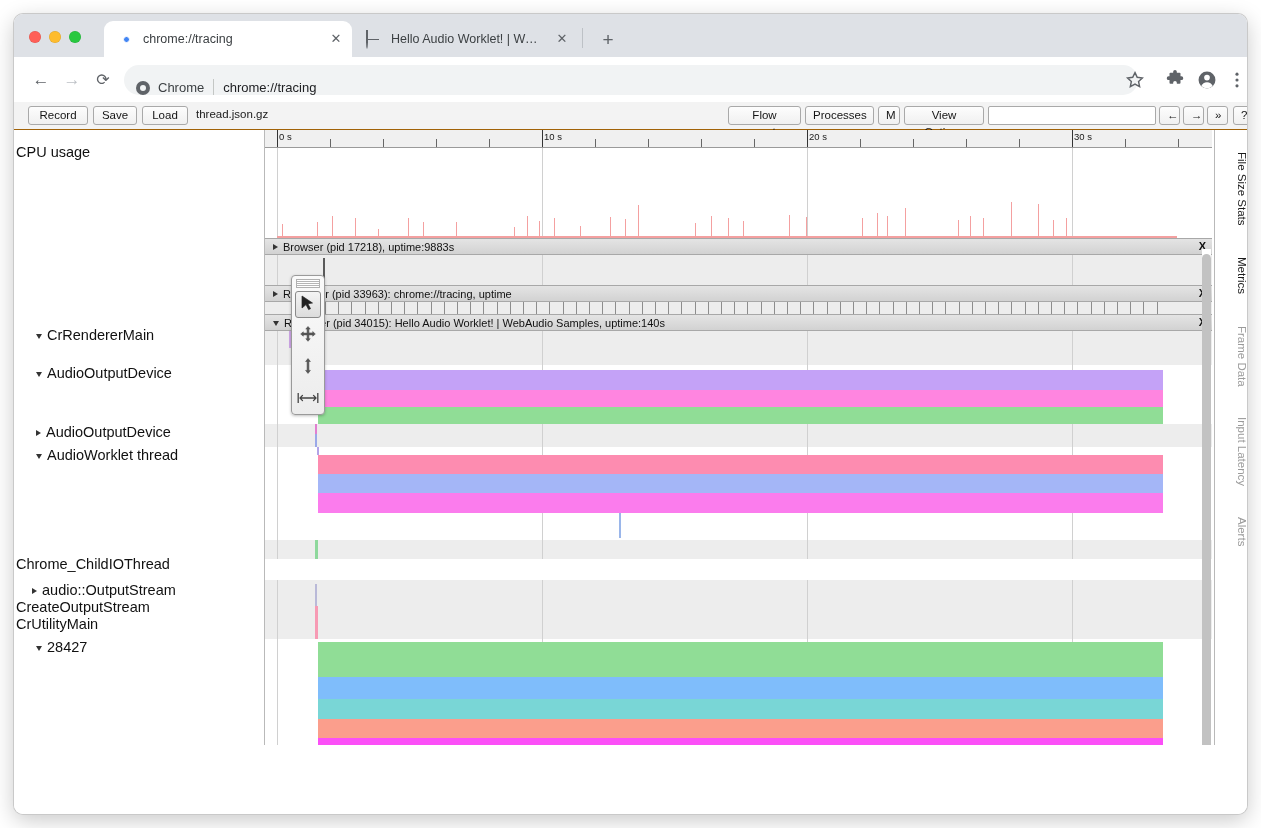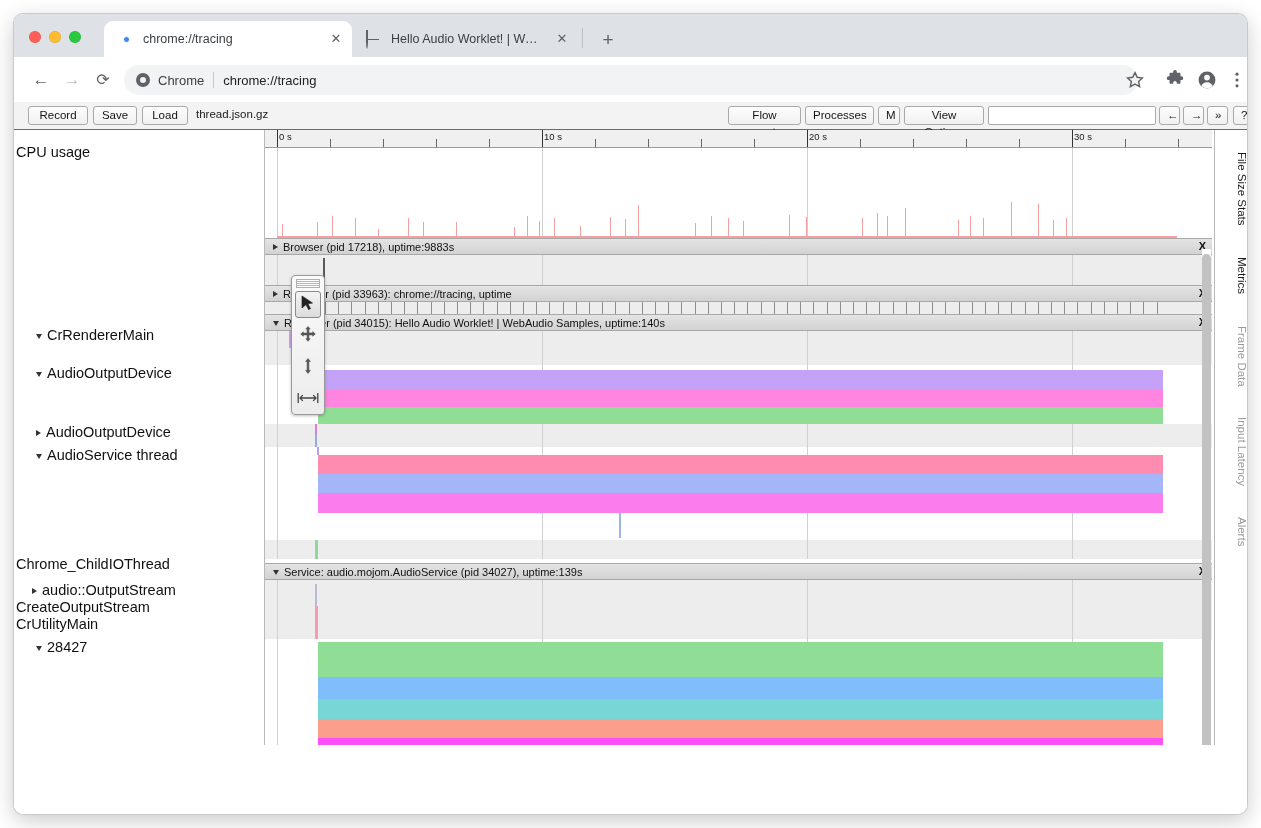--- a/index.html
+++ b/index.html
@@ -39,21 +39,21 @@
   .globe-ico{width:15px;height:15px;border-radius:50%;border:1.6px solid #5f6368;box-sizing:border-box;position:relative;}
   .globe-ico:before{content:"";position:absolute;left:50%;top:-1px;width:1.6px;height:13px;margin-left:-.8px;background:#5f6368;}
   .globe-ico:after{content:"";position:absolute;top:50%;left:-1px;width:13px;height:1.6px;margin-top:-.8px;background:#5f6368;}
 
   
   #omnirow{position:absolute;left:0;top:43px;width:100%;height:45px;background:#ffffff;}
   .navbtn{position:absolute;top:10px;width:26px;height:26px;text-align:center;line-height:26px;font-size:17px;color:#5f6368;cursor:pointer;}
   #back{left:14px;}
   #fwd{left:45px;color:#bdc1c6;}
   #reload{left:76px;font-size:16px;}
-  #omnibox{position:absolute;left:110px;top:8px;width:1014px;height:30px;background:#f1f3f4;border-radius:15px;display:flex;align-items:center;}
+  #omnibox{position:absolute;left:110px;top:8px;width:1014px;height:30px;background:#f1f3f4;border-radius:15px;display:flex;align-items:flex-end;}
   .omni-chip{display:flex;align-items:center;margin-left:12px;}
   .chrome-small{width:14px;height:14px;border-radius:50%;background:#5f6368;position:relative;}
   .chrome-small:after{content:"";position:absolute;left:4px;top:4px;width:6px;height:6px;border-radius:50%;background:#f1f3f4;}
   #omni-scheme{margin-left:8px;font-size:13px;color:#3c4043;}
   #omni-sep{margin:0 9px;width:1px;height:16px;background:#c4c7c5;}
   #omni-url{font-size:13px;color:#202124;}
   .acticon{position:absolute;top:12px;width:22px;height:22px;cursor:pointer;}
   #star{left:1110px;}
   #ext{left:1150px;}
   #profile{left:1182px;}
@@ -234,21 +234,21 @@
       <div class="llabel" style="top:197px;left:22px;">
         <span class="tri tri-down"></span><span>CrRendererMain</span>
       </div>
       <div class="llabel" style="top:235px;left:22px;">
         <span class="tri tri-down"></span><span>AudioOutputDevice</span>
       </div>
       <div class="llabel" style="top:294px;left:22px;">
         <span class="tri tri-right"></span><span>AudioOutputDevice</span>
       </div>
       <div class="llabel" style="top:317px;left:22px;">
-        <span class="tri tri-down"></span><span>AudioService thread</span>
+        <span class="tri tri-down"></span><span>AudioWorklet thread</span>
       </div>
       <div class="llabel" style="top:410px;left:2px;margin-top:16px;">Chrome_ChildIOThread</div>
 
       <div class="llabel" style="top:452px;left:18px;">
         <span class="tri tri-right"></span><span>audio::OutputStream</span>
       </div>
       <div class="llabel" style="top:469px;left:2px;">CreateOutputStream</div>
       <div class="llabel" style="top:486px;left:2px;">CrUtilityMain</div>
       <div class="llabel" style="top:509px;left:22px;">
         <span class="tri tri-down"></span><span>28427</span>
@@ -465,26 +465,20 @@
       </div>
 
       <div class="trow band" style="top:410px;height:19px;">
         <div class="vgrid" style="left:12px;"></div>
           <div class="vgrid" style="left:277px;"></div>
         <div class="vgrid" style="left:542px;"></div>
           <div class="vgrid" style="left:807px;"></div>
         <div class="slice" style="left:50px;top:0;width:3px;height:19px;background:#8ed89c;"></div>
       </div>
 
-      <div class="phead" style="top:433px;">
-        <div class="phead-label">
-          <span class="tri tri-down"></span><span>Service: audio.mojom.AudioService (pid 34027), uptime:139s</span>
-        </div>
-        <div class="phead-x">X</div>
-      </div>
 
       <div class="trow band" style="top:450px;height:59px;">
         <div class="vgrid" style="left:12px;"></div>
           <div class="vgrid" style="left:277px;"></div>
         <div class="vgrid" style="left:542px;"></div>
           <div class="vgrid" style="left:807px;"></div>
         <div class="slice" style="left:50px;top:4px;width:2px;height:22px;background:#b9b9d8;"></div>
         <div class="slice" style="left:50px;top:26px;width:3px;height:33px;background:#f79ab4;"></div>
       </div>
 

